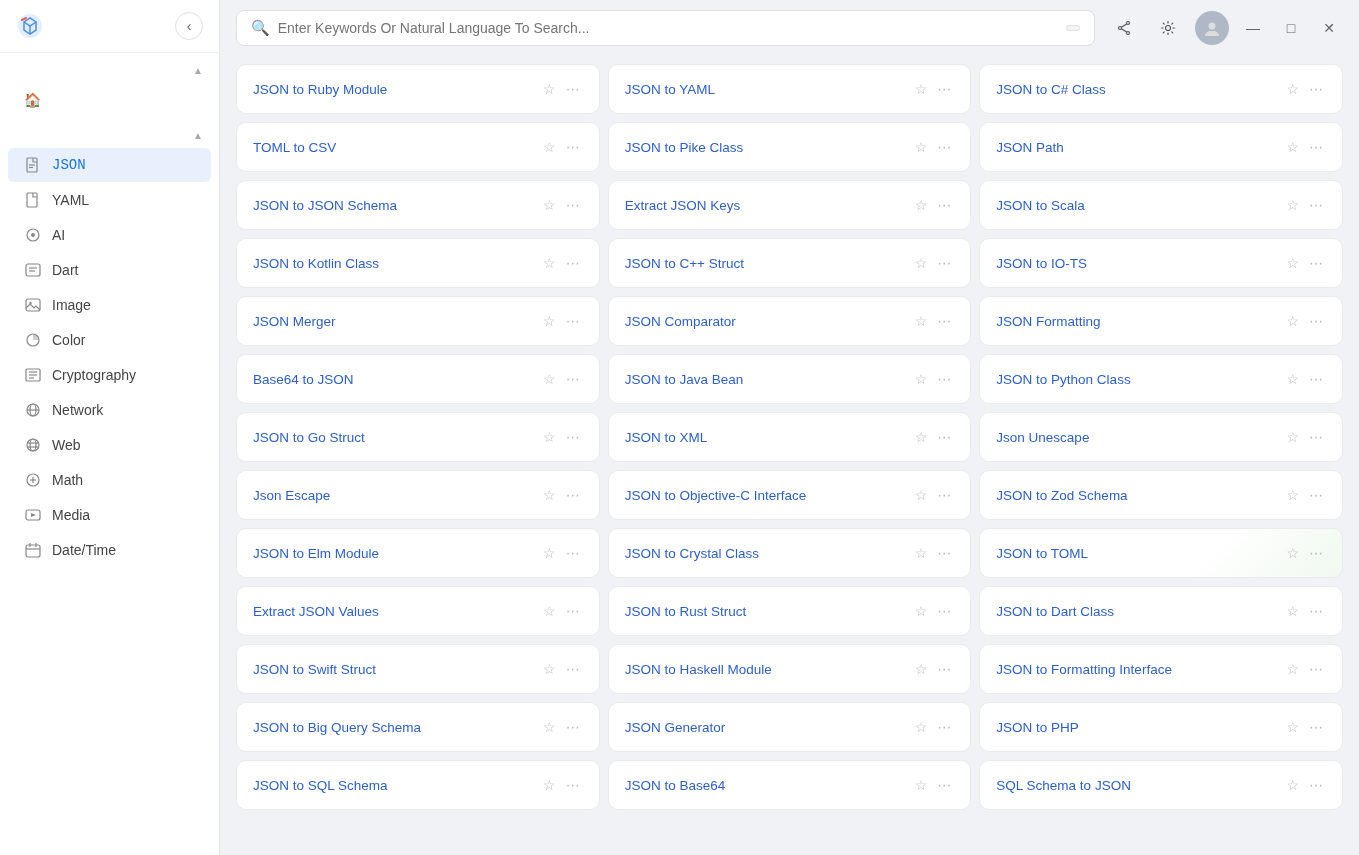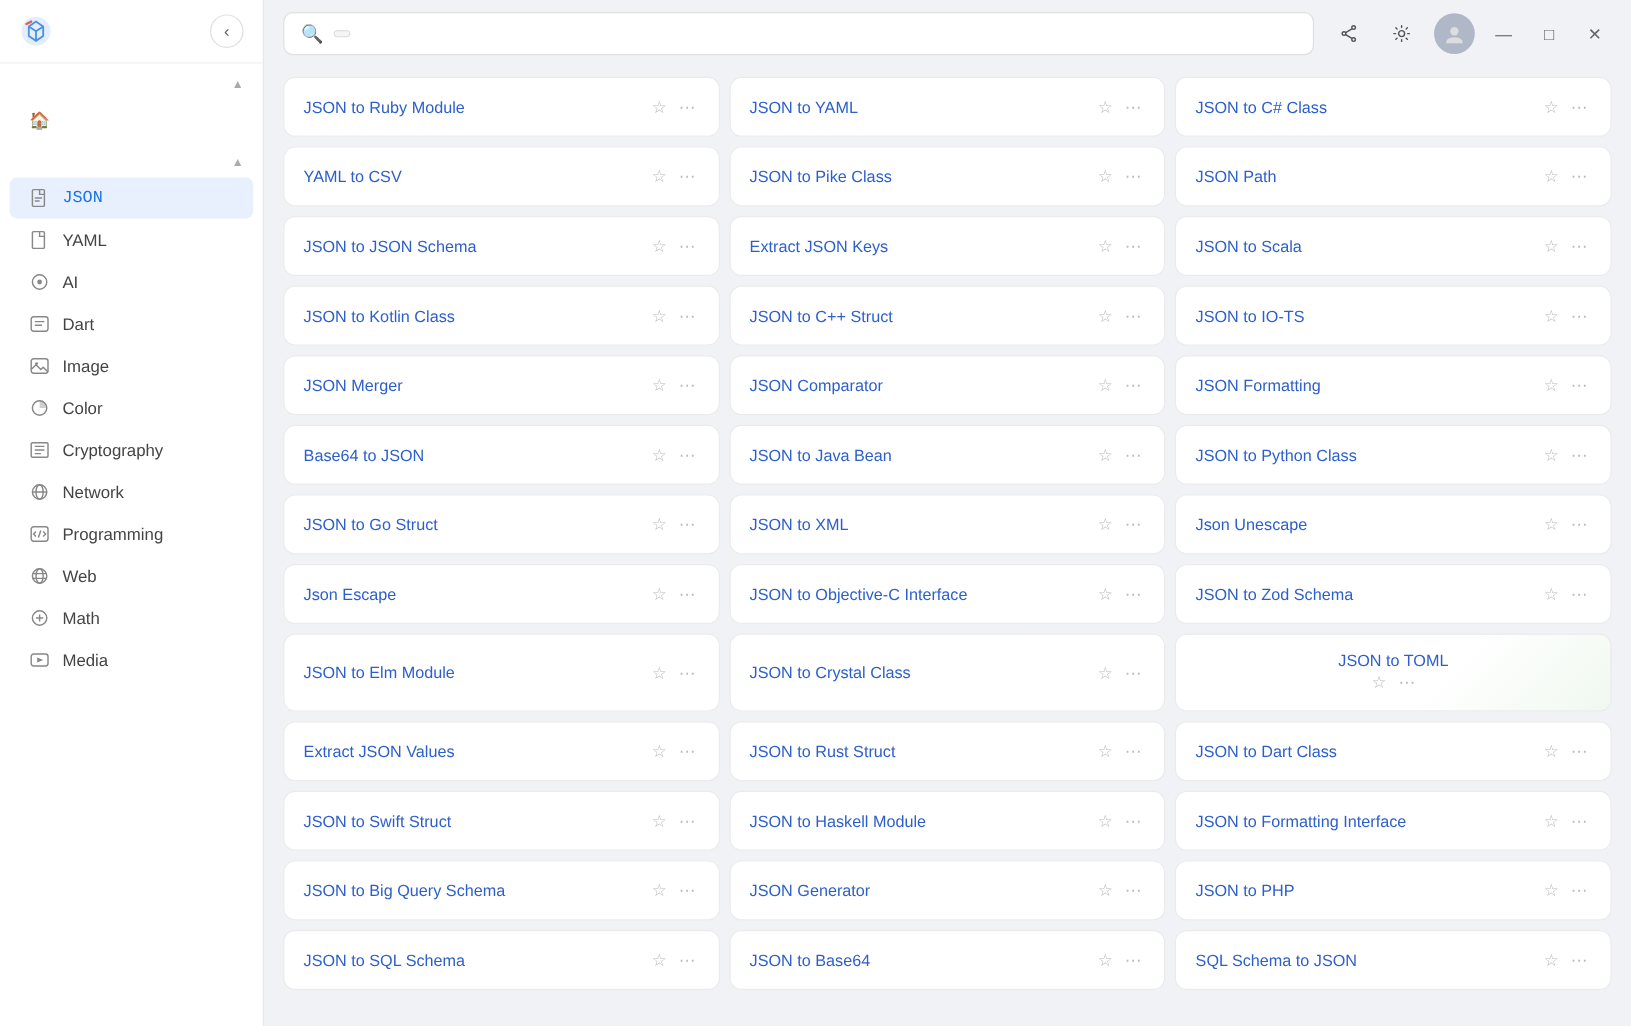--- a/index.html
+++ b/index.html
@@ -179,21 +179,20 @@
       padding: 14px 16px;
       display: flex;
       align-items: center;
       justify-content: space-between;
       cursor: pointer;
       border: 1px solid #ebebeb;
       transition: box-shadow 0.15s;
     }
     .tool-card.highlighted {
       background: linear-gradient(135deg, #fff 60%, #f0f8f0 100%);
-      flex-direction: column;
     }
     .tool-name {
       font-size: 13.5px;
       color: #2c5fcc;
       font-weight: 400;
     }
     .tool-actions {
       display: flex;
       align-items: center;
       gap: 4px;
@@ -325,31 +324,20 @@
             <circle cx="8" cy="8" r="6" fill="none" stroke="#888" stroke-width="1.2"></circle>
             <ellipse cx="8" cy="8" rx="3" ry="6" fill="none" stroke="#888" stroke-width="1.2"></ellipse>
             <line x1="2" y1="8" x2="14" y2="8" stroke="#888" stroke-width="1.2"></line>
           </svg>
         </span>
         <span>Network</span>
       </div>
       <div class="sidebar-item">
         <span class="item-icon">
           <svg width="16" height="16" viewBox="0 0 16 16">
-            <rect x="1" y="2" width="14" height="12" rx="2" fill="none" stroke="#888" stroke-width="1.2"></rect>
-            <polyline points="5,6 3,8 5,10" fill="none" stroke="#888" stroke-width="1.2"></polyline>
-            <polyline points="11,6 13,8 11,10" fill="none" stroke="#888" stroke-width="1.2"></polyline>
-            <line x1="7" y1="11" x2="9" y2="5" stroke="#888" stroke-width="1.2"></line>
-          </svg>
-        </span>
-        <span>Programming</span>
-      </div>
-      <div class="sidebar-item">
-        <span class="item-icon">
-          <svg width="16" height="16" viewBox="0 0 16 16">
             <circle cx="8" cy="8" r="6" fill="none" stroke="#888" stroke-width="1.2"></circle>
             <ellipse cx="8" cy="8" rx="3" ry="6" fill="none" stroke="#888" stroke-width="1.2"></ellipse>
             <line x1="2" y1="6" x2="14" y2="6" stroke="#888" stroke-width="1.2"></line>
             <line x1="2" y1="10" x2="14" y2="10" stroke="#888" stroke-width="1.2"></line>
           </svg>
         </span>
         <span>Web</span>
       </div>
       <div class="sidebar-item">
         <span class="item-icon">
@@ -363,27 +351,39 @@
       </div>
       <div class="sidebar-item">
         <span class="item-icon">
           <svg width="16" height="16" viewBox="0 0 16 16">
             <rect x="1" y="3" width="14" height="10" rx="2" fill="none" stroke="#888" stroke-width="1.2"></rect>
             <polygon points="6,6 6,10 11,8" fill="#888"></polygon>
           </svg>
         </span>
         <span>Media</span>
       </div>
+      <div class="sidebar-item">
+        <span class="item-icon">
+          <svg width="16" height="16" viewBox="0 0 16 16">
+            <rect x="1" y="3" width="14" height="12" rx="2" fill="none" stroke="#888" stroke-width="1.2"></rect>
+            <line x1="5" y1="1" x2="5" y2="5" stroke="#888" stroke-width="1.2"></line>
+            <line x1="11" y1="1" x2="11" y2="5" stroke="#888" stroke-width="1.2"></line>
+            <line x1="1" y1="7" x2="15" y2="7" stroke="#888" stroke-width="1.2"></line>
+          </svg>
+        </span>
+        <span>Date/Time</span>
+      </div>
     </div>
 </div>
 
 <div id="main">
   <div class="topbar">
     <div class="search-bar">
       <span style="color:#aaa; font-size:15px;">🔍</span>
+      <input type="text" placeholder="Enter Keywords Or Natural Language To Search..." style="">
       <span class="search-shortcut"></span>
     </div>
     <div class="topbar-actions">
       <button class="topbar-btn">
         <svg width="16" height="16" viewBox="0 0 16 16">
           <circle cx="12" cy="3" r="1.5" fill="none" stroke="#555" stroke-width="1.2"></circle>
           <circle cx="12" cy="13" r="1.5" fill="none" stroke="#555" stroke-width="1.2"></circle>
           <circle cx="4" cy="8" r="1.5" fill="none" stroke="#555" stroke-width="1.2"></circle>
           <line x1="5.4" y1="7.2" x2="10.6" y2="4" stroke="#555" stroke-width="1.2"></line>
           <line x1="5.4" y1="8.8" x2="10.6" y2="12" stroke="#555" stroke-width="1.2"></line>
@@ -423,21 +423,21 @@
         </div>
       </div>
       <div class="tool-card">
         <span class="tool-name">JSON to C# Class</span>
         <div class="tool-actions">
           <button class="star-btn">☆</button>
           <button class="more-btn">⋯</button>
         </div>
       </div>
       <div class="tool-card">
-        <span class="tool-name">YAML to CSV</span>
+        <span class="tool-name">TOML to CSV</span>
         <div class="tool-actions">
           <button class="star-btn">☆</button>
           <button class="more-btn">⋯</button>
         </div>
       </div>
       <div class="tool-card">
         <span class="tool-name">JSON to Pike Class</span>
         <div class="tool-actions">
           <button class="star-btn">☆</button>
           <button class="more-btn">⋯</button>

